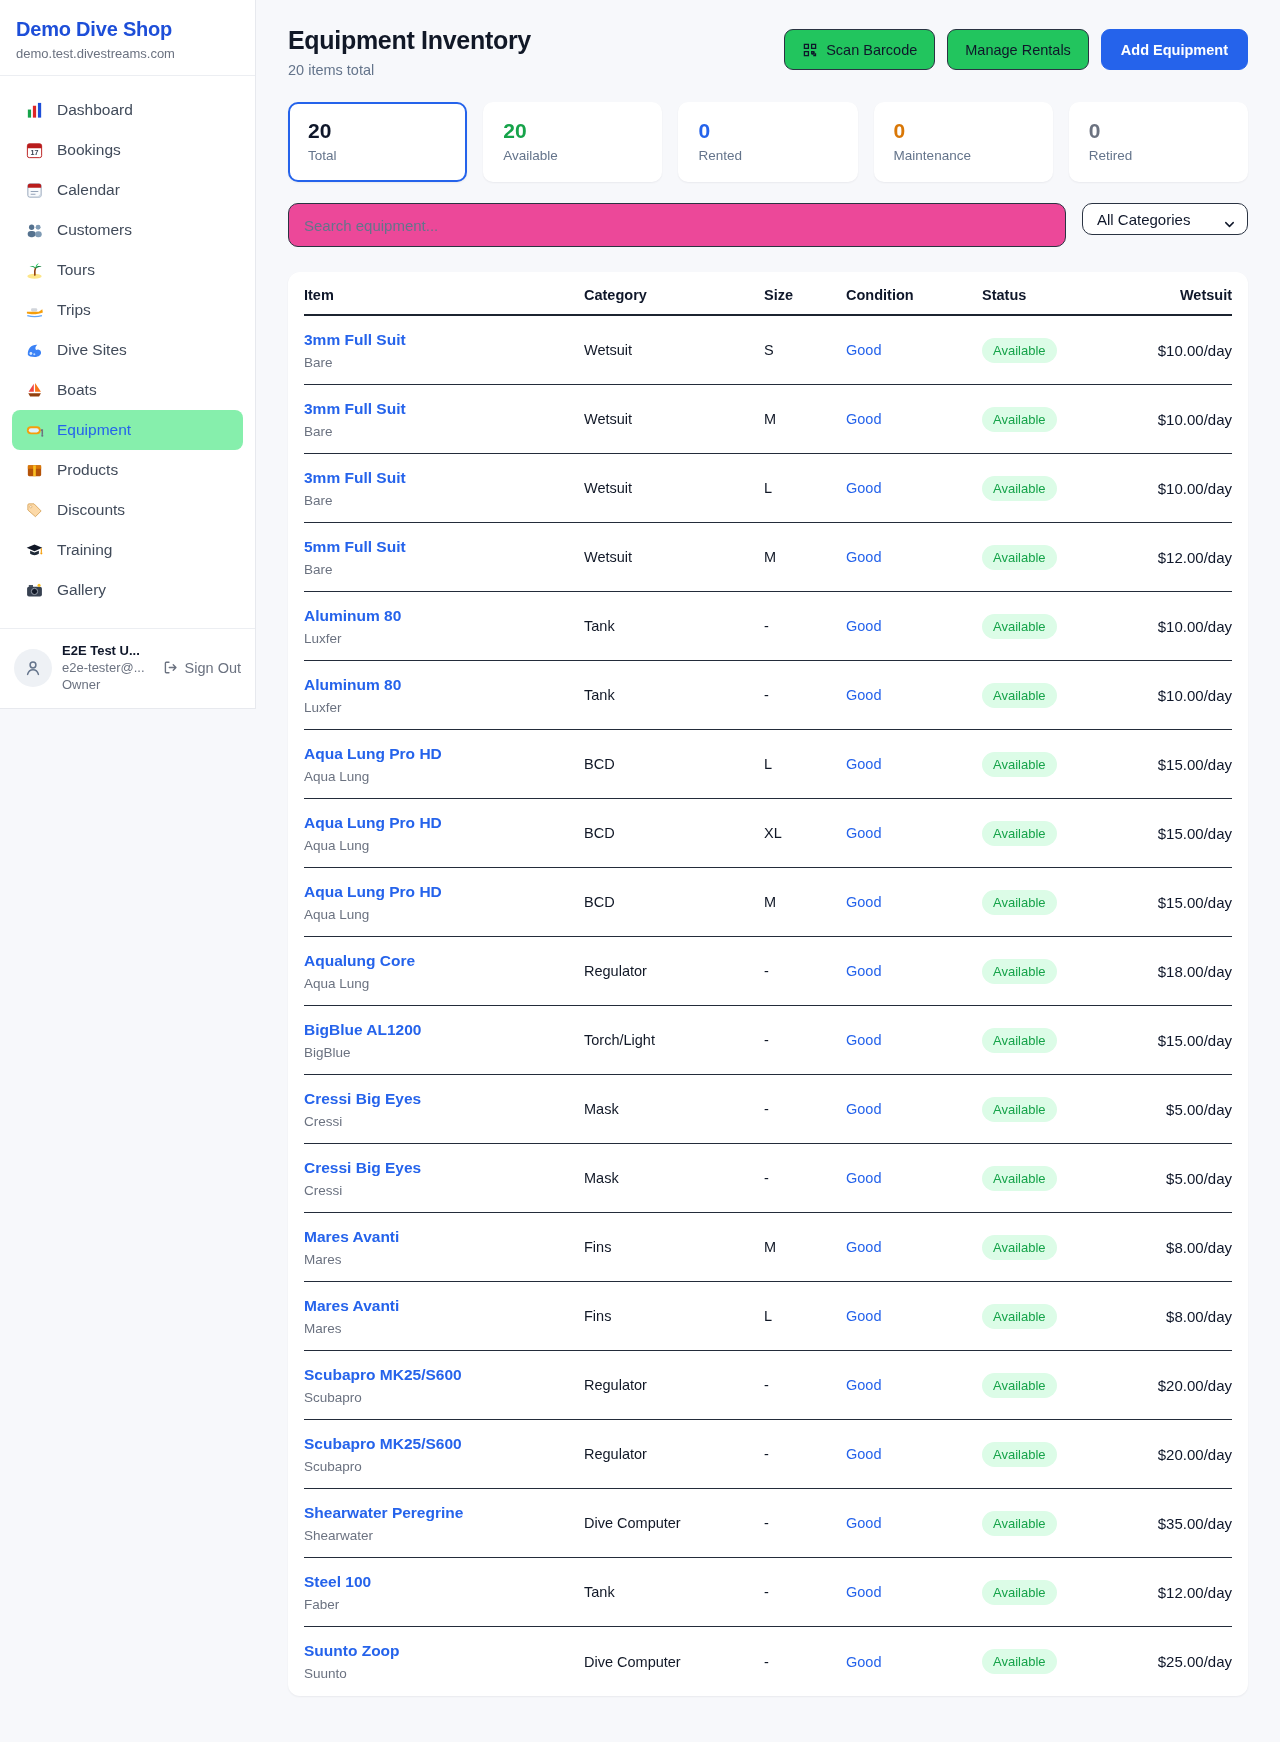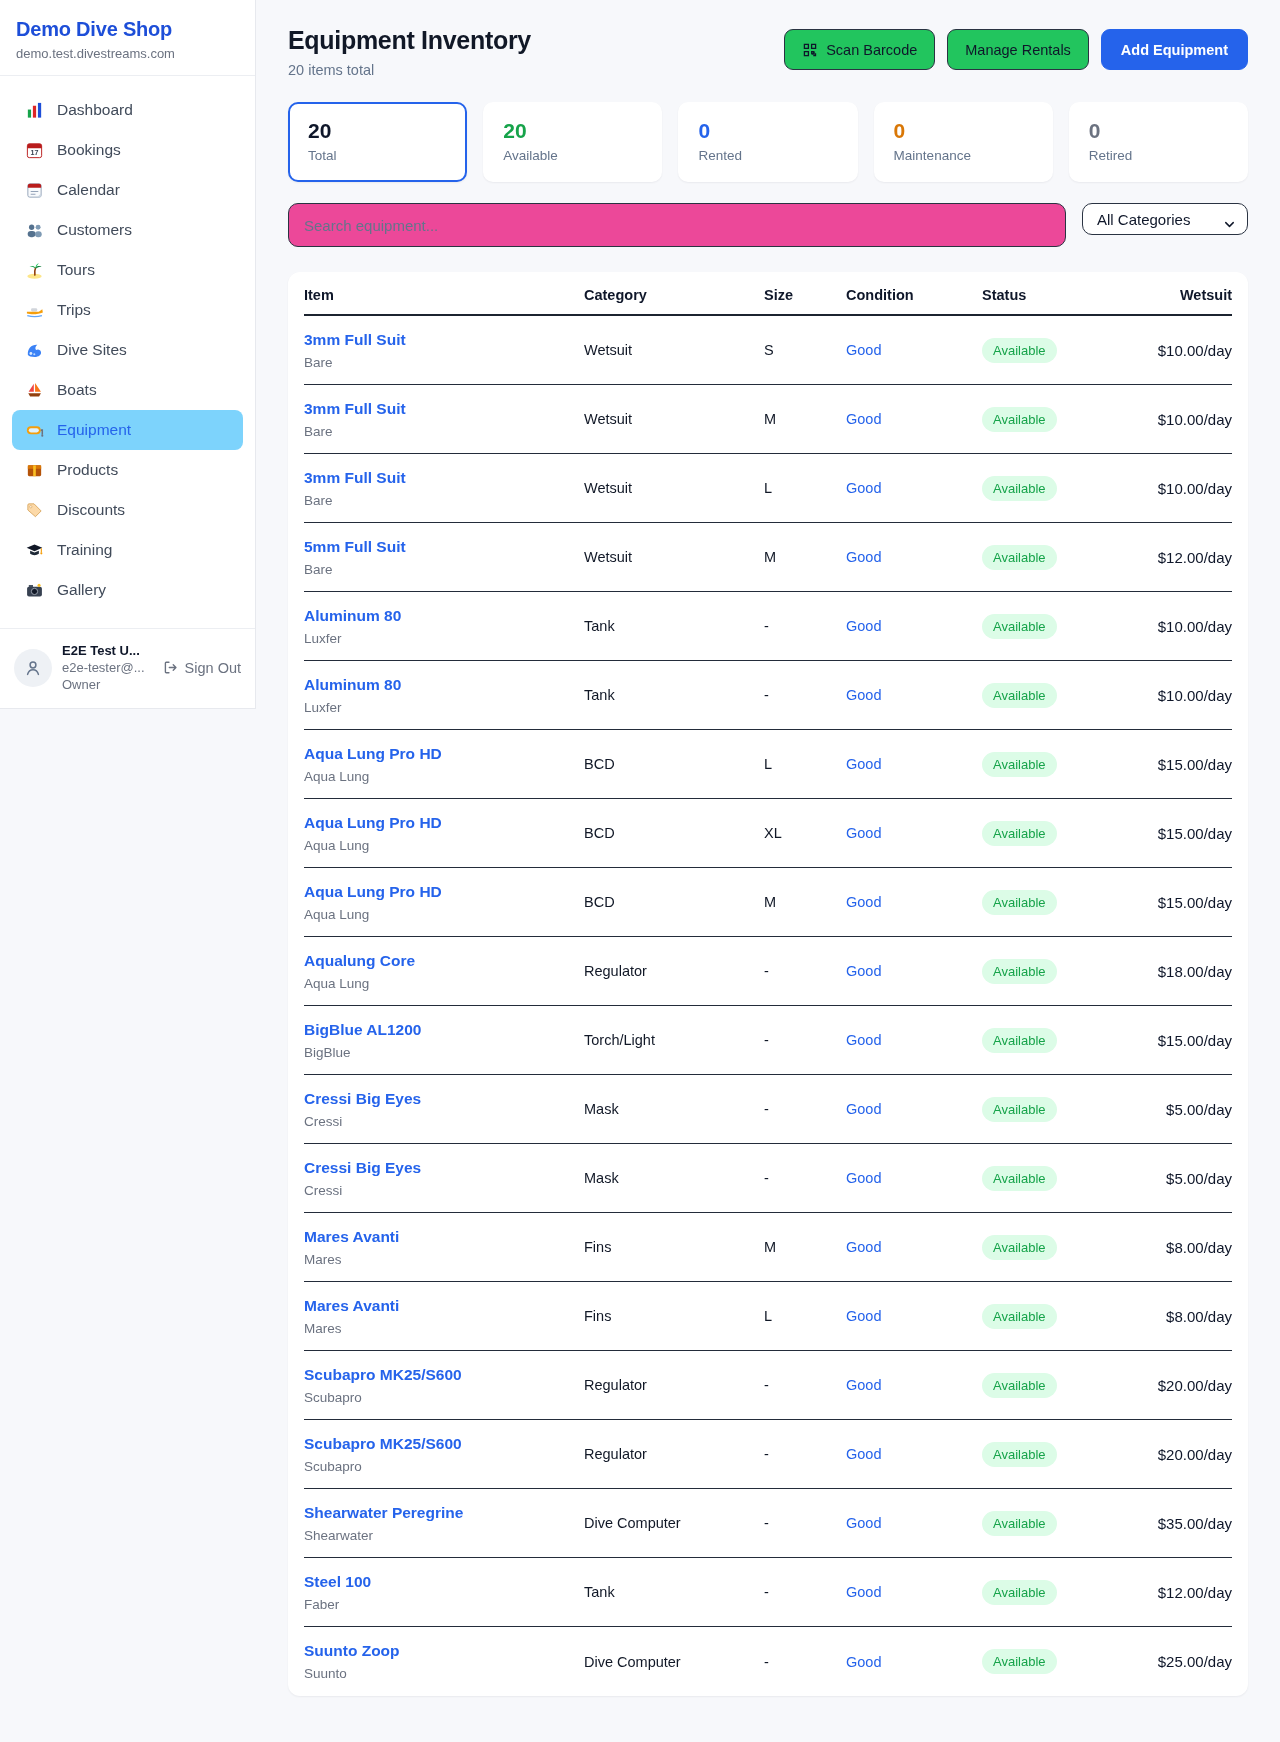--- a/index.html
+++ b/index.html
@@ -18,21 +18,21 @@
   }
   .brand { padding:18px 16px 14px; border-bottom:1px solid #eceef2; }
   .brand-name { font-size:20px; font-weight:700; color:#1d4ed8; letter-spacing:-.2px; }
   .brand-domain { font-size:13px; color:#6b7280; margin-top:5px; }
   .nav { padding:14px 12px 10px; }
   .nav-item {
     display:flex; align-items:center; gap:13px; padding:10px 12px;
     border-radius:8px; font-size:15.5px; color:#414b5a; cursor:pointer;
     text-decoration:none;
   }
-  .nav-item.active { background:#7dd3fc; color:#2563eb; font-weight:500; }
+  .nav-item.active { background:#86efac; color:#2563eb; font-weight:500; }
   .nav-ic { width:20px; height:20px; display:inline-flex; align-items:center; justify-content:center; flex:0 0 20px; }
   .nav-ic svg { width:19px; height:19px; }
 
   .user-box {
     border-top:1px solid #eceef2; margin-top:8px; padding:14px 14px 16px;
     display:flex; align-items:center; gap:10px;
   }
   .avatar {
     width:38px; height:38px; border-radius:50%; background:#eef1f5;
     display:flex; align-items:center; justify-content:center; flex:0 0 38px;

